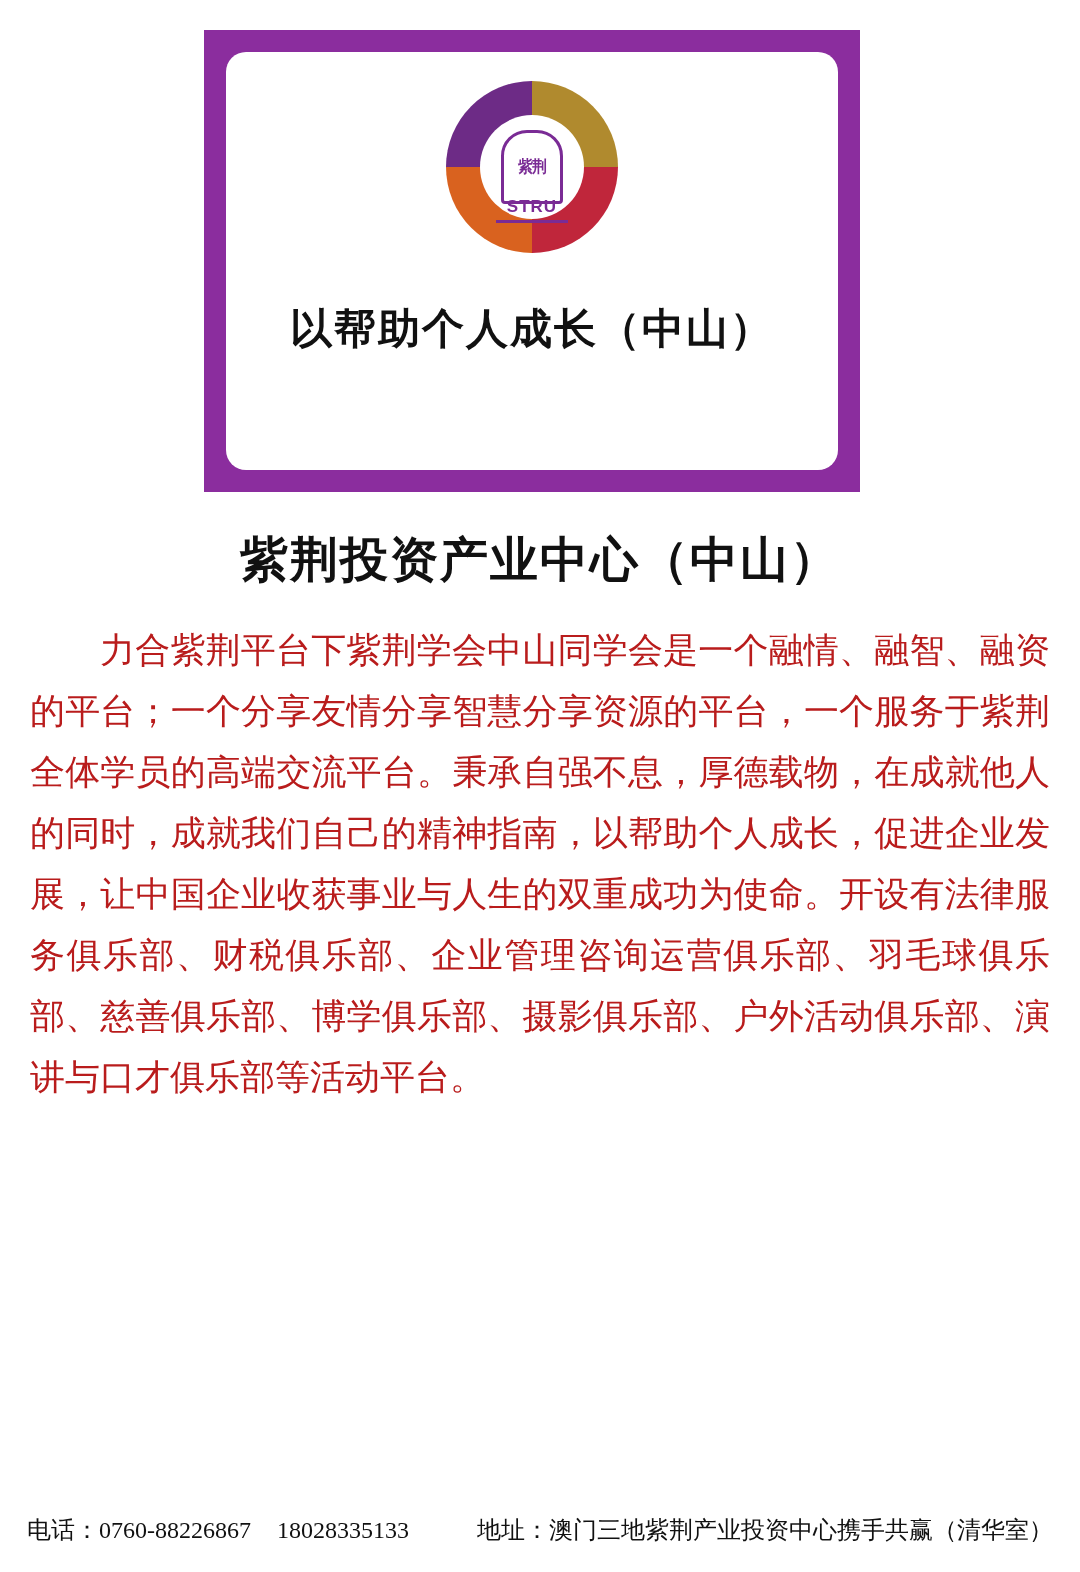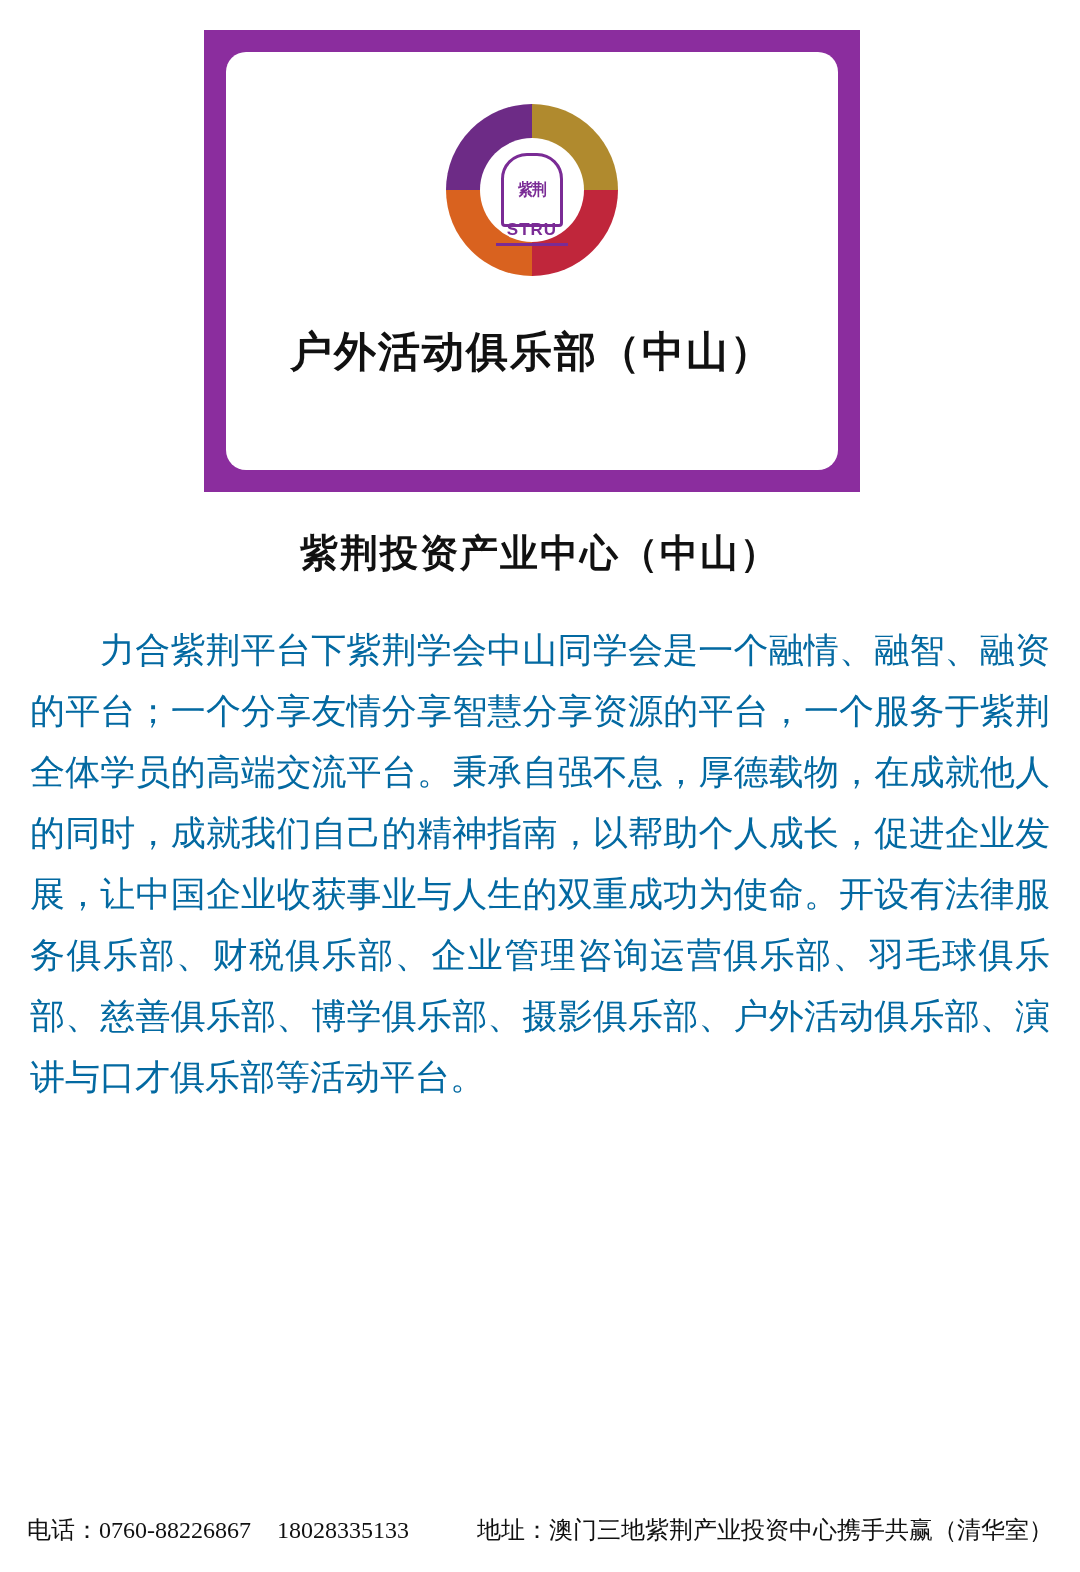--- a/index.html
+++ b/index.html
@@ -30,21 +30,21 @@
   }
   .logo-card-inner {
     width: 100%;
     height: 100%;
     background: #ffffff;
     border-radius: 20px;
     display: flex;
     flex-direction: column;
     align-items: center;
     justify-content: flex-start;
-    padding-top: 52px;
+    padding-top: 29px;
     box-sizing: border-box;
   }
 
   .emblem {
     position: relative;
     width: 172px;
     height: 172px;
     border-radius: 50%;
     overflow: hidden;
   }
@@ -123,41 +123,41 @@
     white-space: nowrap;
   }
 
   
   .doc-heading {
     position: absolute;
     top: 528px;
     left: 0;
     width: 100%;
     text-align: center;
-    font-size: 38px;
+    font-size: 48px;
     font-weight: bold;
     letter-spacing: 2px;
     color: #111111;
   }
 
   
   .doc-body {
     position: absolute;
     left: 30px;
     top: 620px;
     width: 1020px;
   }
   .para {
     font-size: 35px;
     line-height: 61px;
     text-align: justify;
     text-justify: inter-ideograph;
     text-indent: 2em;
     margin: 0 0 10px 0;
-    color: #0369a1;
+    color: #b91c1c;
   }
 
   
   .footer {
     position: absolute;
     left: 0;
     bottom: 26px;
     width: 1080px;
     display: flex;
     justify-content: center;
@@ -185,21 +185,21 @@
       <div class="q q3"></div>
       <div class="q q4"></div>
       <div class="disc"></div>
       <div class="bell">
         <span class="bell-mark">紫荆</span>
       </div>
       <div class="bell-base"></div>
       <div class="stru">STRU</div>
     </div>
 
-    <div class="logo-title">户外活动俱乐部（中山）</div>
+    <div class="logo-title">以帮助个人成长（中山）</div>
   </div>
 </div>
 
 <div class="doc-heading">紫荆投资产业中心（中山）</div>
 
 <div class="doc-body">
   <p class="para">力合紫荆平台下紫荆学会中山同学会是一个融情、融智、融资的平台；一个分享友情分享智慧分享资源的平台，一个服务于紫荆全体学员的高端交流平台。秉承自强不息，厚德载物，在成就他人的同时，成就我们自己的精神指南，以帮助个人成长，促进企业发展，让中国企业收获事业与人生的双重成功为使命。开设有法律服务俱乐部、财税俱乐部、企业管理咨询运营俱乐部、羽毛球俱乐部、慈善俱乐部、博学俱乐部、摄影俱乐部、户外活动俱乐部、演讲与口才俱乐部等活动平台。</p>
 </div>
 
 <div class="footer">

